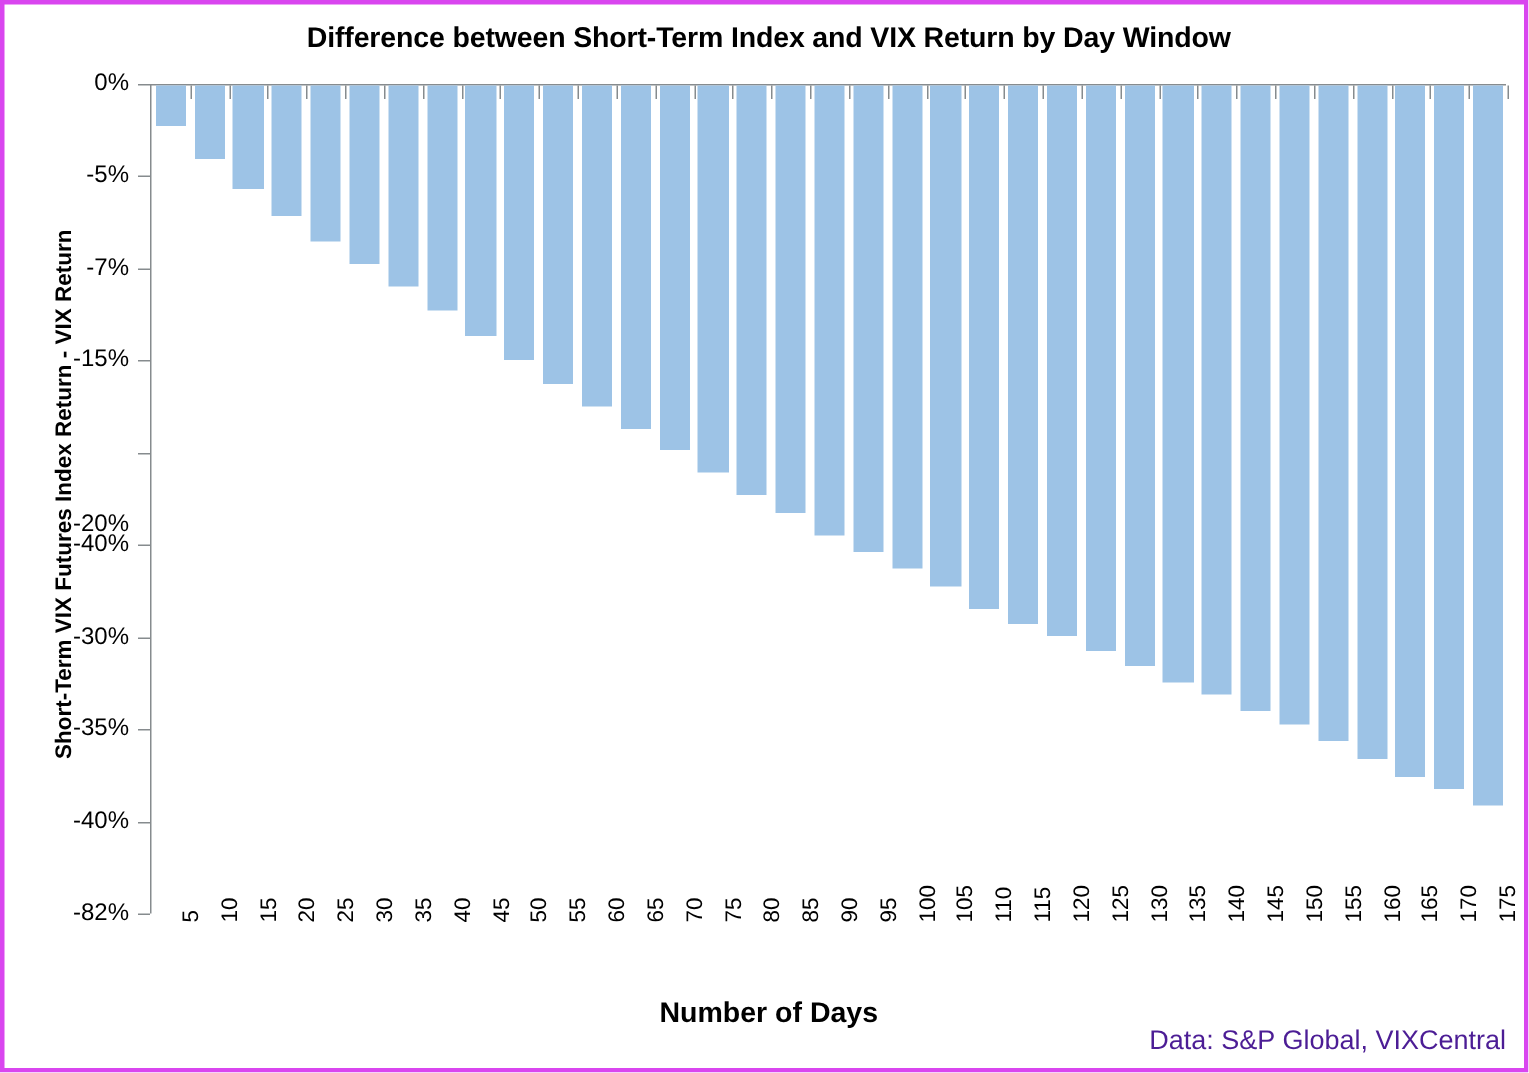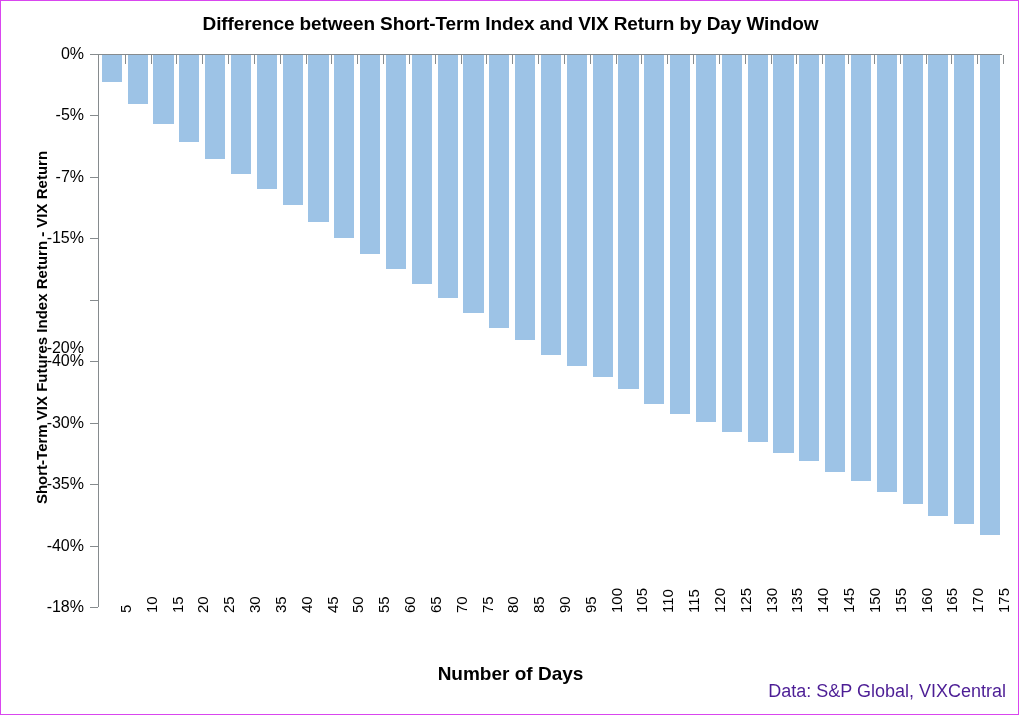--- a/index.html
+++ b/index.html
@@ -8,21 +8,21 @@
     background: #ffffff;
   }
   body {
     font-family: "Liberation Sans", sans-serif;
   }
   .chart-frame {
     position: relative;
     width: 1019px;
     height: 715px;
     box-sizing: border-box;
-    border: 1px solid #d946ef;
+    border: 3px solid #d946ef;
     background: #ffffff;
     overflow: hidden;
   }
   .chart-title {
     position: absolute;
     left: 0;
     top: 12px;
     width: 1019px;
     text-align: center;
     font-size: 19px;
@@ -156,21 +156,21 @@
       <div class="y-label" style="top: 298.778px; margin-top: 48px;">-20%</div>
       <div class="y-tick" style="top: 298.778px; background: rgb(134, 139, 142);"></div>
       <div class="y-label" style="top: 360.222px;">-40%</div>
       <div class="y-tick" style="top: 360.222px; background: rgb(134, 139, 142);"></div>
       <div class="y-label" style="top: 421.667px; text-align: center;">-30%</div>
       <div class="y-tick" style="top: 421.667px; background: rgb(134, 139, 142);"></div>
       <div class="y-label" style="top: 483.111px;">-35%</div>
       <div class="y-tick" style="top: 483.111px; background: rgb(134, 139, 142);"></div>
       <div class="y-label" style="top: 544.556px;">-40%</div>
       <div class="y-tick" style="top: 544.556px; background: rgb(134, 139, 142);"></div>
-      <div class="y-label" style="top: 606px;">-18%</div>
+      <div class="y-label" style="top: 606px;">-82%</div>
       <div class="y-tick" style="top: 606px; background: rgb(134, 139, 142);"></div>
     </div>
 
   <div class="plot-area">
     <div class="bars-layer">
         <div class="bar" title="5: -2.2%" style="left: 2.84114px; width: 20.1463px; height: 27.0356px; background: rgb(157, 195, 230);"></div>
         <div class="tick-top" style="left: 25.8286px; background: rgb(134, 139, 142);"></div>
         <div class="bar" title="10: -4%" style="left: 28.6697px; width: 20.1463px; height: 49.1556px; background: rgb(157, 195, 230);"></div>
         <div class="tick-top" style="left: 51.6571px; background: rgb(134, 139, 142);"></div>
         <div class="bar" title="15: -5.6%" style="left: 54.4983px; width: 20.1463px; height: 68.8178px; background: rgb(157, 195, 230);"></div>

